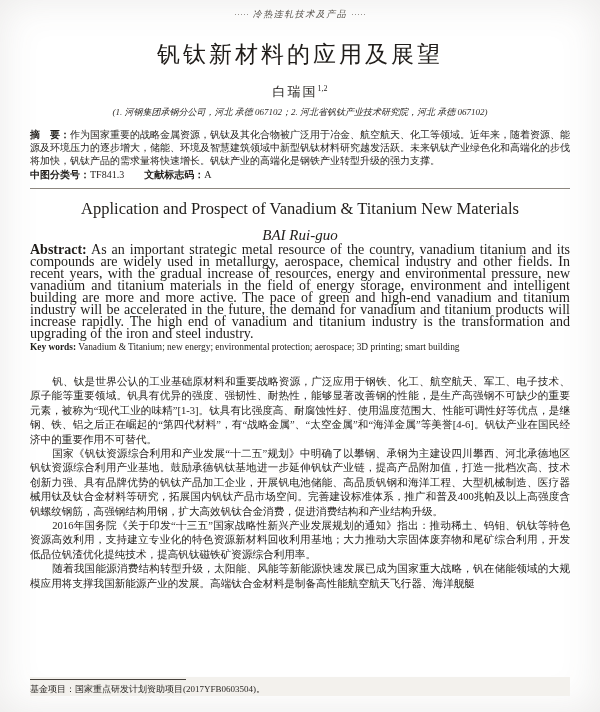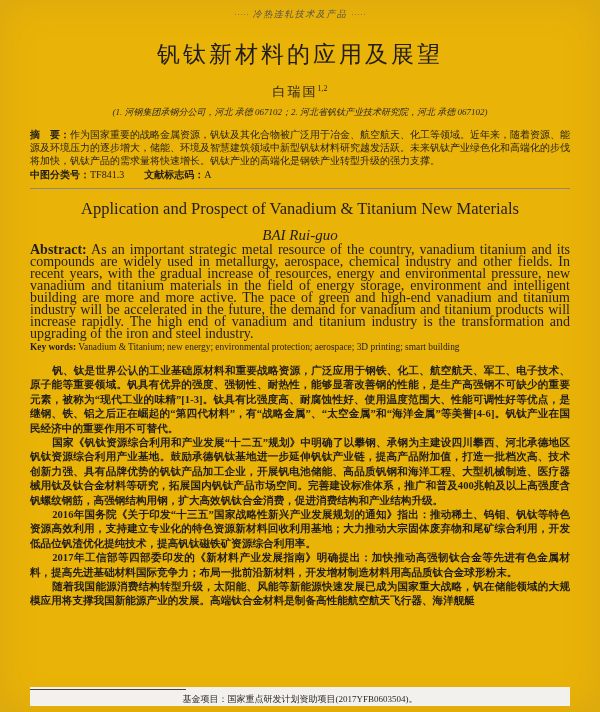--- a/index.html
+++ b/index.html
@@ -7,21 +7,21 @@
     width: 600px; height: 712px;
     background: #dfddd9;
     font-family: "Liberation Serif", "DejaVu Serif", serif;
   }
   .page {
     position: relative;
     width: 600px; height: 712px;
     box-sizing: border-box;
     padding: 8px 30px 0 30px;
     background: linear-gradient(180deg, #eeece8 0%, #f4f2ee 5%, #f4f2ee 93%, #ecea e6 100%);
-    background-color: #eab308;
+    background-color: #ffffff;
     color: #201d1a;
     overflow: hidden;
     box-shadow: inset 0 0 40px rgba(90,80,70,0.12);
   }
   .running-header {
     text-align: center;
     font-size: 9px;
     font-style: italic;
     letter-spacing: 1.5px;
     color: #555049;
@@ -90,35 +90,33 @@
     line-height: 12px;
     text-align: justify;
   }
   .kw-en {
     margin-top: 2px;
     font-size: 9.4px;
     line-height: 10.8px;
     text-align: justify;
   }
   .body-text {
-    margin-top: 11px;
+    margin-top: 22px;
     font-size: 10.6px;
     line-height: 14.4px;
     text-align: justify;
     max-height: 246px;
     overflow: hidden;
-    font-weight: bold;
   }
   .body-text p { margin: 0; text-indent: 2.1em; }
   .footnote-block {
     position: absolute;
-    left: 30px; right: 30px; bottom: 6px;
+    left: 30px; right: 30px; bottom: 16px;
     background: #f3f1ed;
     padding-top: 2px;
-    text-align: center;
   }
   .footnote-rule {
     width: 156px;
     border-top: 1px solid #47423d;
     margin-bottom: 3px;
   }
   .footnote-text { font-size: 9px; color: #2a2724; }
 </style>
 </head>
 <body>
@@ -162,21 +160,20 @@
 
   <div class="kw-en">
     <span class="label-bold">Key words:</span>
     <span>Vanadium &amp; Titanium; new energy; environmental protection; aerospace; 3D printing; smart building</span>
   </div>
 
   <div class="body-text">
     <p>钒、钛是世界公认的工业基础原材料和重要战略资源，广泛应用于钢铁、化工、航空航天、军工、电子技术、原子能等重要领域。钒具有优异的强度、强韧性、耐热性，能够显著改善钢的性能，是生产高强钢不可缺少的重要元素，被称为“现代工业的味精”[1-3]。钛具有比强度高、耐腐蚀性好、使用温度范围大、性能可调性好等优点，是继钢、铁、铝之后正在崛起的“第四代材料”，有“战略金属”、“太空金属”和“海洋金属”等美誉[4-6]。钒钛产业在国民经济中的重要作用不可替代。</p>
     <p>国家《钒钛资源综合利用和产业发展“十二五”规划》中明确了以攀钢、承钢为主建设四川攀西、河北承德地区钒钛资源综合利用产业基地。鼓励承德钒钛基地进一步延伸钒钛产业链，提高产品附加值，打造一批档次高、技术创新力强、具有品牌优势的钒钛产品加工企业，开展钒电池储能、高品质钒钢和海洋工程、大型机械制造、医疗器械用钛及钛合金材料等研究，拓展国内钒钛产品市场空间。完善建设标准体系，推广和普及400兆帕及以上高强度含钒螺纹钢筋，高强钢结构用钢，扩大高效钒钛合金消费，促进消费结构和产业结构升级。</p>
     <p>2016年国务院《关于印发“十三五”国家战略性新兴产业发展规划的通知》指出：推动稀土、钨钼、钒钛等特色资源高效利用，支持建立专业化的特色资源新材料回收利用基地；大力推动大宗固体废弃物和尾矿综合利用，开发低品位钒渣优化提纯技术，提高钒钛磁铁矿资源综合利用率。</p>
-    <p>2017年工信部等四部委印发的《新材料产业发展指南》明确提出：加快推动高强韧钛合金等先进有色金属材料，提高先进基础材料国际竞争力；布局一批前沿新材料，开发增材制造材料用高品质钛合金球形粉末。</p>
     <p>随着我国能源消费结构转型升级，太阳能、风能等新能源快速发展已成为国家重大战略，钒在储能领域的大规模应用将支撑我国新能源产业的发展。高端钛合金材料是制备高性能航空航天飞行器、海洋舰艇</p>
   </div>
 
   <div class="footnote-block">
     <div class="footnote-rule"></div>
     <div class="footnote-text">基金项目：国家重点研发计划资助项目(2017YFB0603504)。</div>
   </div>
 
 </div>
 

